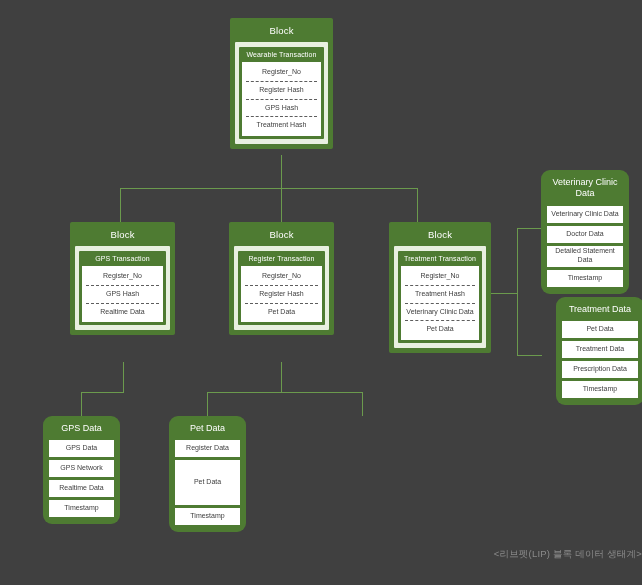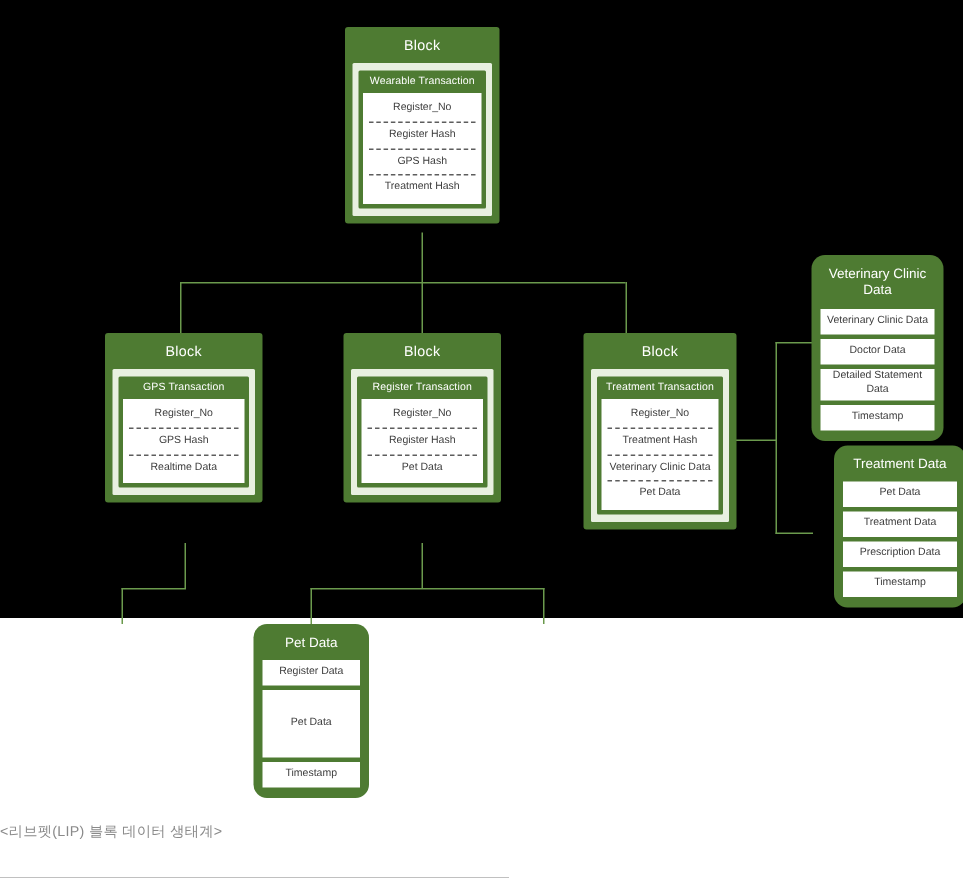--- a/index.html
+++ b/index.html
@@ -8,22 +8,22 @@
     background: #ffffff;
   }
   body {
     width: 642px; height: 585px;
     font-family: "Liberation Sans", "DejaVu Sans", sans-serif;
     color: #3d3d3d;
     overflow: hidden;
   }
   #canvas {
     position: relative;
-    width: 642px; height: 412px;
-    background: #000000;
+    width: 642px; height: 585px;
+    background: #404040;
   }
 
   
   .line {
     position: absolute;
     background: #6b9a4d;
   }
   .vline { width: 1px; }
   .hline { height: 1px; }
 
@@ -103,21 +103,21 @@
     align-items: center;
     justify-content: center;
   }
   .card-row:last-child { margin-bottom: 0; }
 
   
   #caption {
     position: absolute;
     left: 0; right: 0;
     top: 548px;
-    text-align: left;
+    text-align: right;
     font-size: 9.5px;
     color: #8a8a8a;
     letter-spacing: .2px;
   }
 </style>
 </head>
 <body>
 
 <div id="canvas">
 
@@ -212,20 +212,27 @@
   </div>
 
   <div class="card" style="left:556px; top:297px; width:88px;">
     <div class="card-title">Treatment Data</div>
     <div class="card-row" style="height:17px;">Pet Data</div>
     <div class="card-row" style="height:17px;">Treatment Data</div>
     <div class="card-row" style="height:17px;">Prescription Data</div>
     <div class="card-row" style="height:17px;">Timestamp</div>
   </div>
 
+  <div class="card" style="left:43px; top:416px; width:77px;">
+    <div class="card-title">GPS Data</div>
+    <div class="card-row" style="height:17px;">GPS Data</div>
+    <div class="card-row" style="height:17px;">GPS Network</div>
+    <div class="card-row" style="height:17px;">Realtime Data</div>
+    <div class="card-row" style="height:17px;">Timestamp</div>
+  </div>
 
   <div class="card" style="left:169px; top:416px; width:77px;">
     <div class="card-title">Pet Data</div>
     <div class="card-row" style="height:17px;">Register Data</div>
     <div class="card-row" style="height:45px;">Pet Data</div>
     <div class="card-row" style="height:17px;">Timestamp</div>
   </div>
 
 
   <div id="caption">&lt;리브펫(LIP) 블록 데이터 생태계&gt;</div>

